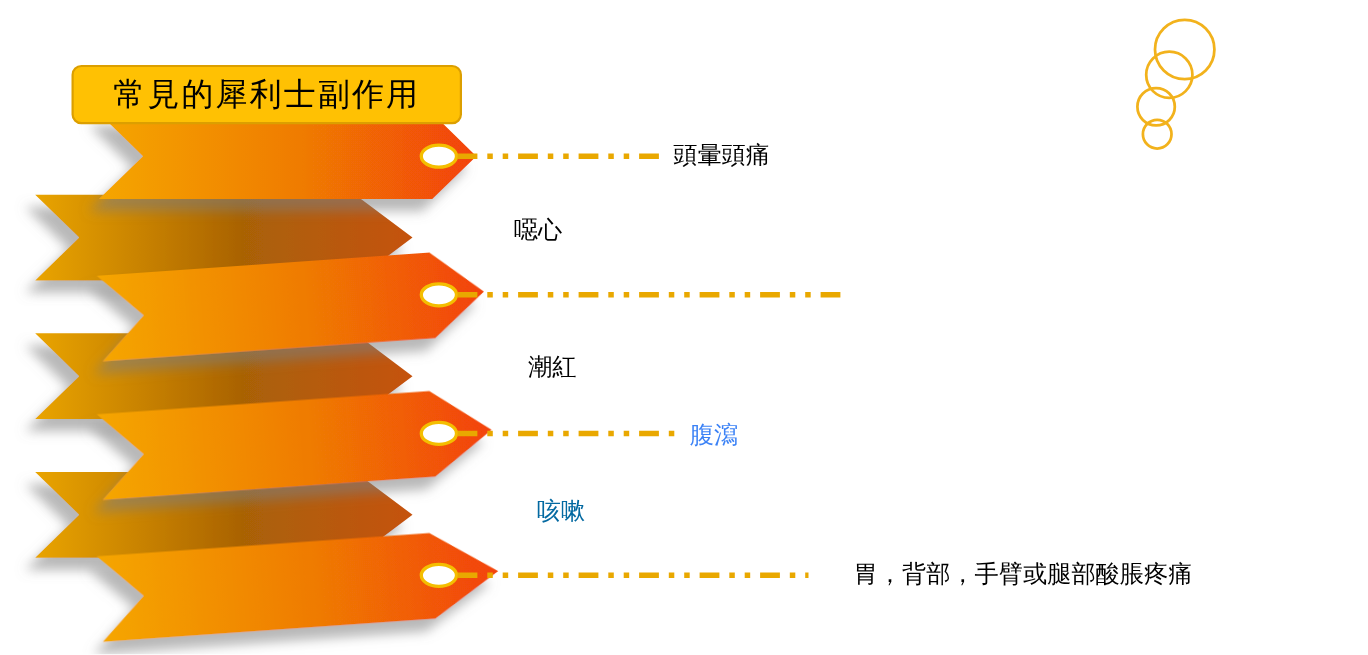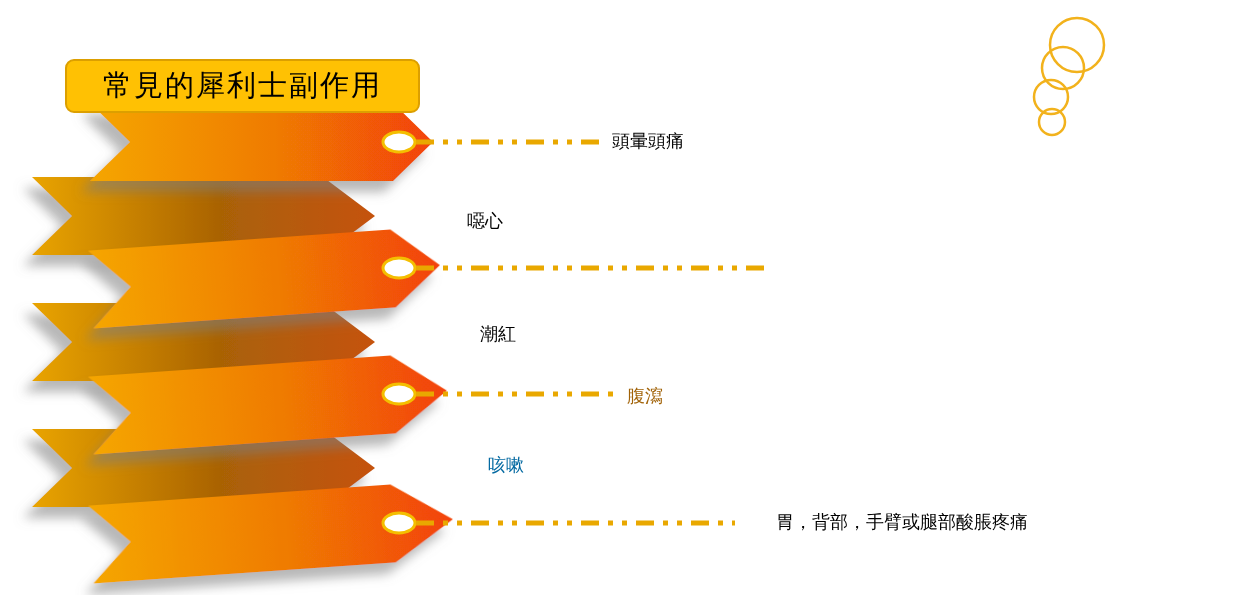--- a/index.html
+++ b/index.html
@@ -13,21 +13,21 @@
     position:absolute; left:65px; top:11px; width:355px; height:54px;
     border:2px solid; border-radius:9px;
     display:flex; align-items:center; justify-content:center;
     box-sizing:border-box;
     margin-top:48px;
   }
   .title-box span {
     font-size:29px; letter-spacing:2px; color:#000; white-space:nowrap;
   }
   .label {
-    position:absolute; font-size:18px; line-height:28px; white-space:nowrap;
+    position:absolute; font-size:22px; line-height:28px; white-space:nowrap;
     transform:translateY(-14px);
   }
 </style>
 </head>
 <body>
 
 <div class="slide">
 
   <svg class="art" width="1244" height="595" viewBox="0 0 1244 595">
     <defs>
@@ -77,18 +77,18 @@
       <circle cx="1051" cy="97" r="17" fill="none" stroke-width="2.5" stroke="#F2B21C"></circle>
       <circle cx="1052" cy="122" r="13" fill="none" stroke-width="2.5" stroke="#F2B21C"></circle>
     </g>
   </svg>
 
   <div class="title-box" style="background: rgb(255, 193, 3); border-color: rgb(220, 159, 0);">
     <span>常見的犀利士副作用</span>
   </div>
 
   <div class="label" style="left: 612px; top: 141px; color: rgb(0, 0, 0);">頭暈頭痛</div>
-  <div class="label" style="left: 467px; top: 221px; color: rgb(0, 0, 0);">噁心</div>
+  <div class="label" style="left: 467px; top: 209px; color: rgb(0, 0, 0);">噁心</div>
   <div class="label" style="left: 467px; top: 334px; color: rgb(0, 0, 0); margin-left: 13px;">潮紅</div>
-  <div class="label" style="left: 627px; top: 396px; color: #a16207;">腹瀉</div>
+  <div class="label" style="left: 627px; top: 396px; color: #3b82f6;">腹瀉</div>
   <div class="label" style="left: 488px; top: 465px; color: #0369a1;">咳嗽</div>
   <div class="label" style="left: 776px; top: 522px; color: rgb(0, 0, 0);">胃，背部，手臂或腿部酸脹疼痛</div>
 </div>
 
 </body></html>

